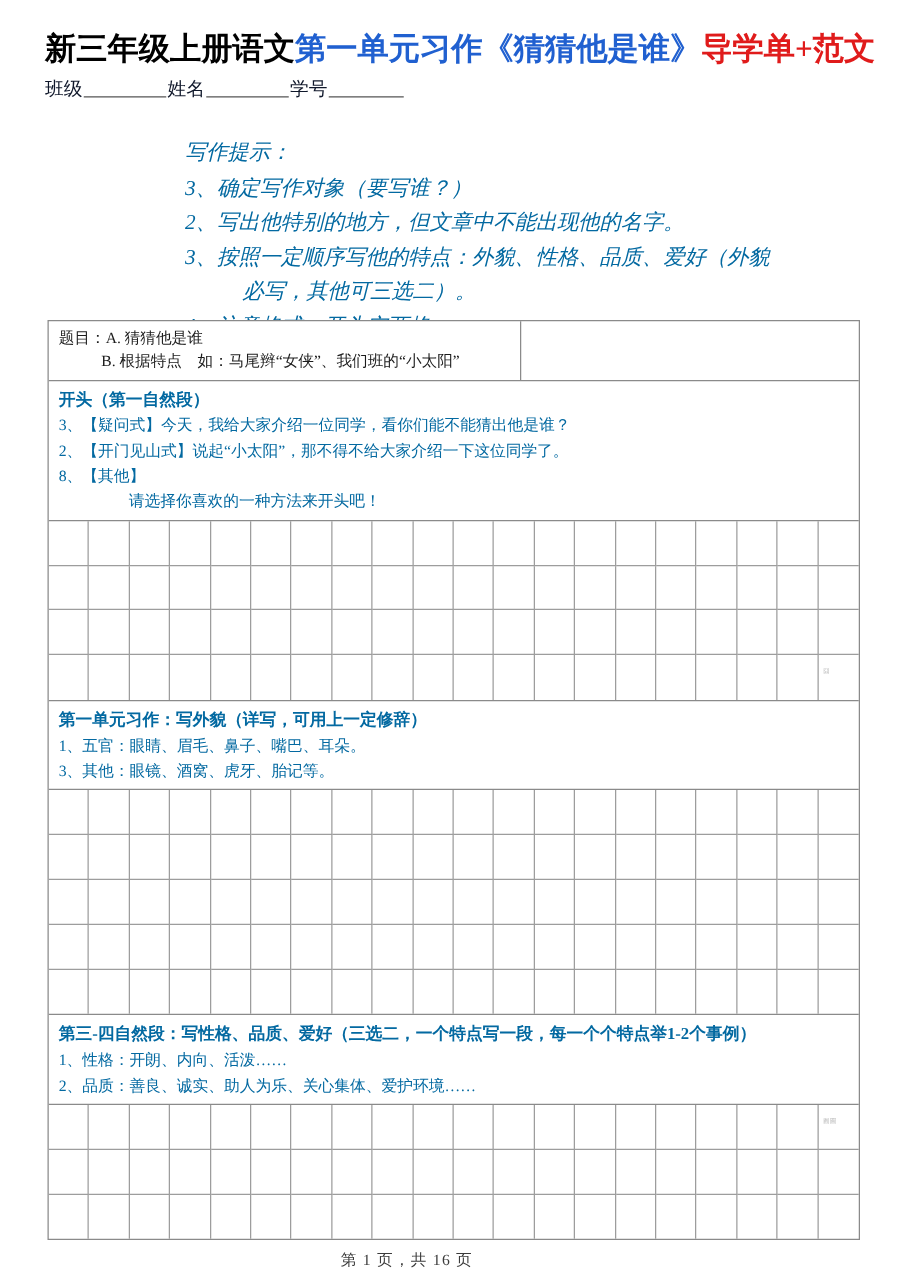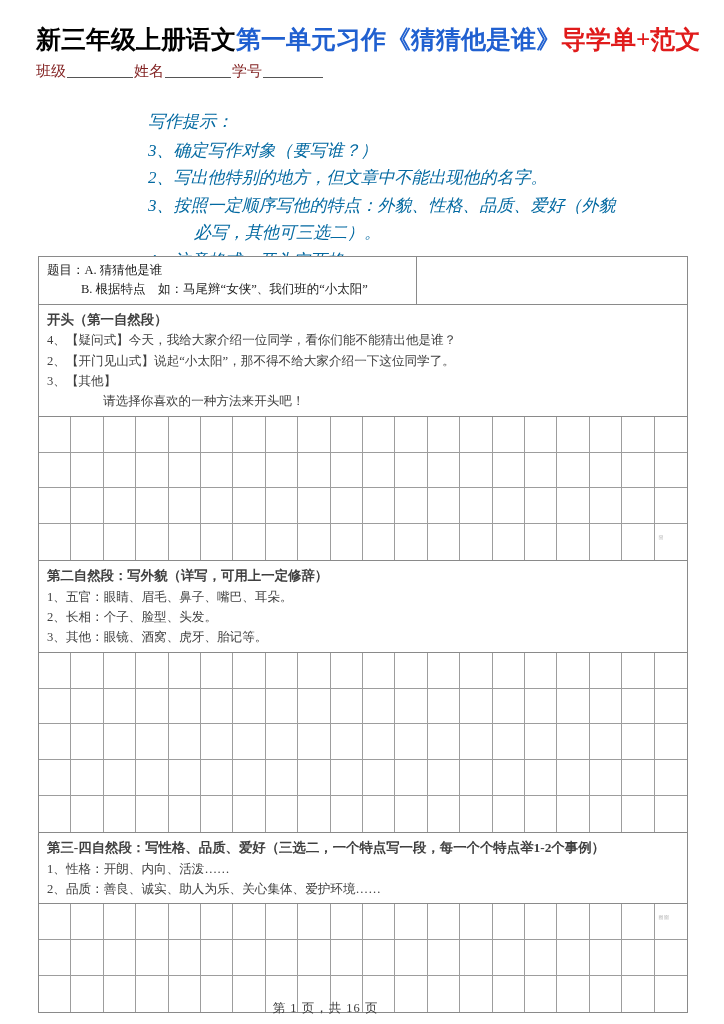--- a/index.html
+++ b/index.html
@@ -37,21 +37,21 @@
   }
   .t-black { color: #000000; }
   .t-blue  { color: #2060d0; }
   .t-red   { color: #e01b1b; }
 
   .identity-row {
     position: absolute;
     left: 36px;
     top: 62px;
     font-size: 15px;
-    color: #7f1d1d;
+    color: #0f172a;
     white-space: nowrap;
   }
   .blank-line {
     display: inline-block;
     border-bottom: 1.4px solid #555;
     width: 66px;
     margin: 0 1px;
     vertical-align: -2px;
   }
   .blank-line.short { width: 60px; }
@@ -108,21 +108,21 @@
     flex: 1;
     box-sizing: border-box;
   }
 
   
   .prompt {
     padding: 4px 6px 4px 8px;
     box-sizing: border-box;
     font-size: 12.6px;
     line-height: 1.62;
-    color: #404040;
+    color: #0369a1;
   }
   .prompt .hd {
     font-weight: bold;
     font-size: 13.4px;
     white-space: nowrap;
   }
   .prompt .ln { white-space: nowrap; }
   .prompt .indent { padding-left: 56px; white-space: nowrap; }
 
   
@@ -192,23 +192,23 @@
     <div class="band topic-row">
       <div class="topic-left">
         <div>题目：A. 猜猜他是谁</div>
         <div class="sub">B. 根据特点　如：马尾辫“女侠”、我们班的“小太阳”</div>
       </div>
       <div class="topic-right"></div>
     </div>
 
     <div class="band prompt">
       <div class="hd">开头（第一自然段）</div>
-      <div class="ln">4、【疑问式】今天，我给大家介绍一位同学，看你们能不能猜出他是谁？</div>
+      <div class="ln">3、【疑问式】今天，我给大家介绍一位同学，看你们能不能猜出他是谁？</div>
       <div class="ln">2、【开门见山式】说起“小太阳”，那不得不给大家介绍一下这位同学了。</div>
-      <div class="ln">3、【其他】</div>
+      <div class="ln">8、【其他】</div>
       <div class="indent">请选择你喜欢的一种方法来开头吧！</div>
     </div>
 
     <div class="band grid">
         <div class="cell"></div>
         <div class="cell"></div>
         <div class="cell"></div>
         <div class="cell"></div>
         <div class="cell"></div>
         <div class="cell"></div>
@@ -284,23 +284,22 @@
         <div class="cell lastrow"></div>
         <div class="cell lastrow"></div>
         <div class="cell lastrow"></div>
         <div class="cell lastrow"></div>
         <div class="cell lastrow">
           <span class="mark">囧</span>
         </div>
       </div>
 
     <div class="band prompt">
-      <div class="hd">第二自然段：写外貌（详写，可用上一定修辞）</div>
+      <div class="hd">第一单元习作：写外貌（详写，可用上一定修辞）</div>
       <div class="ln">1、五官：眼睛、眉毛、鼻子、嘴巴、耳朵。</div>
-      <div class="ln">2、长相：个子、脸型、头发。</div>
       <div class="ln">3、其他：眼镜、酒窝、虎牙、胎记等。</div>
     </div>
 
     <div class="band grid">
         <div class="cell"></div>
         <div class="cell"></div>
         <div class="cell"></div>
         <div class="cell"></div>
         <div class="cell"></div>
         <div class="cell"></div>

